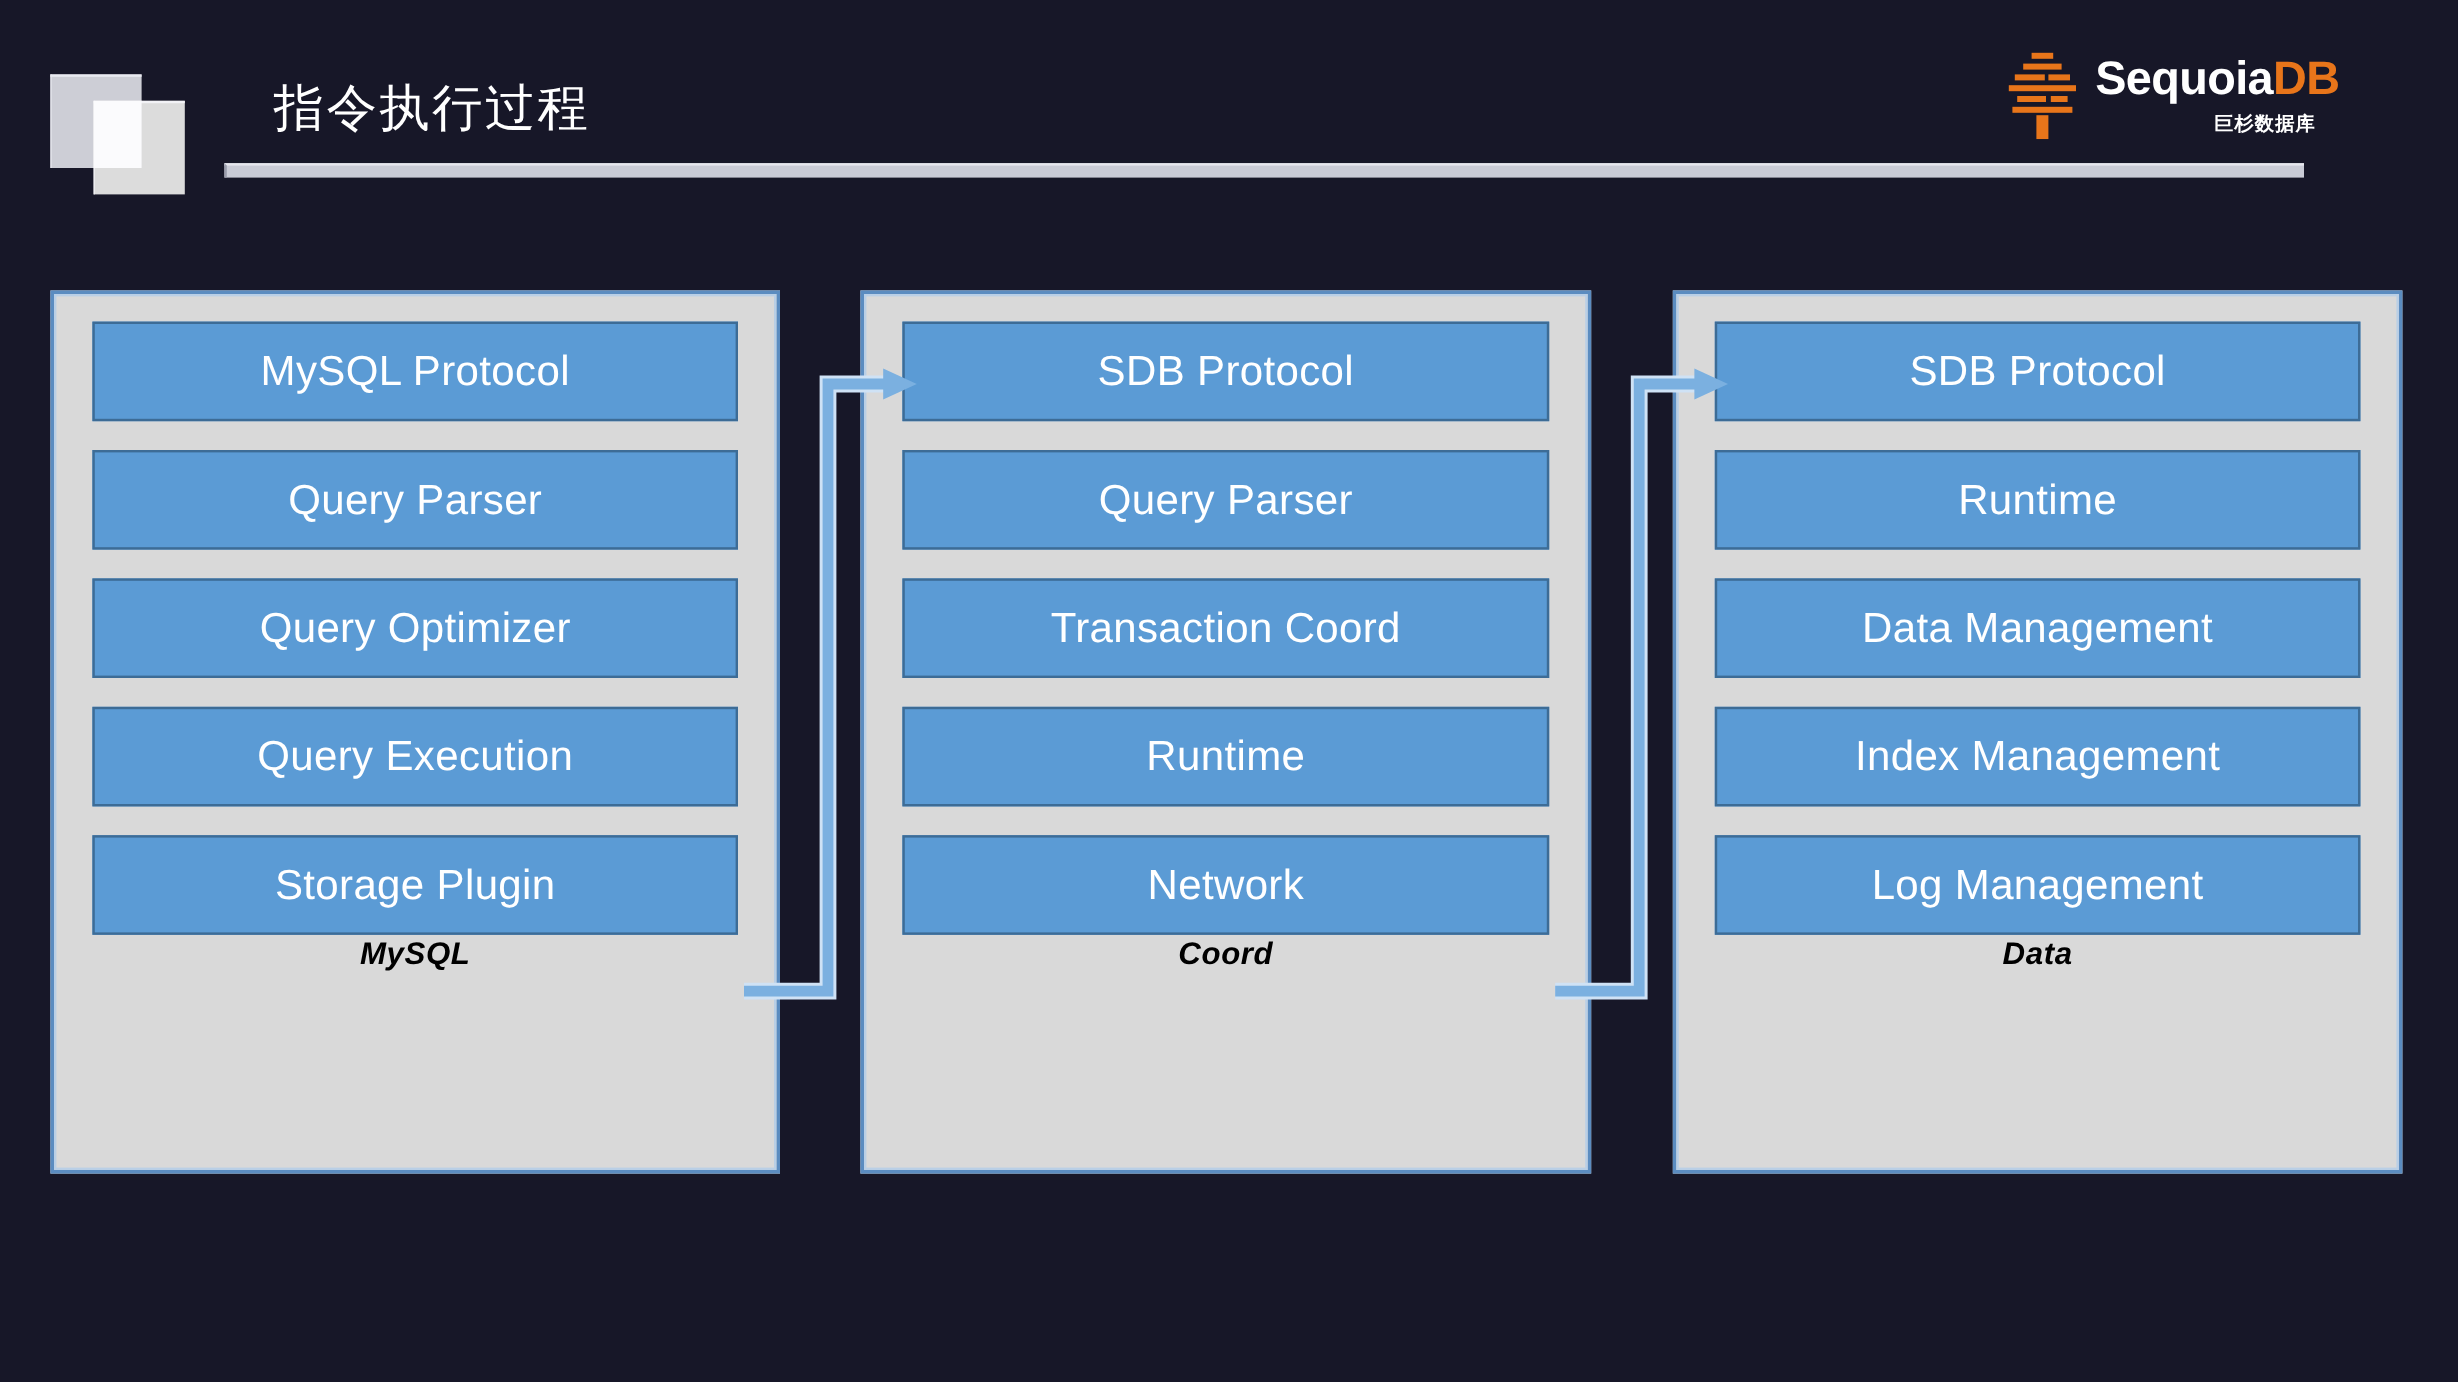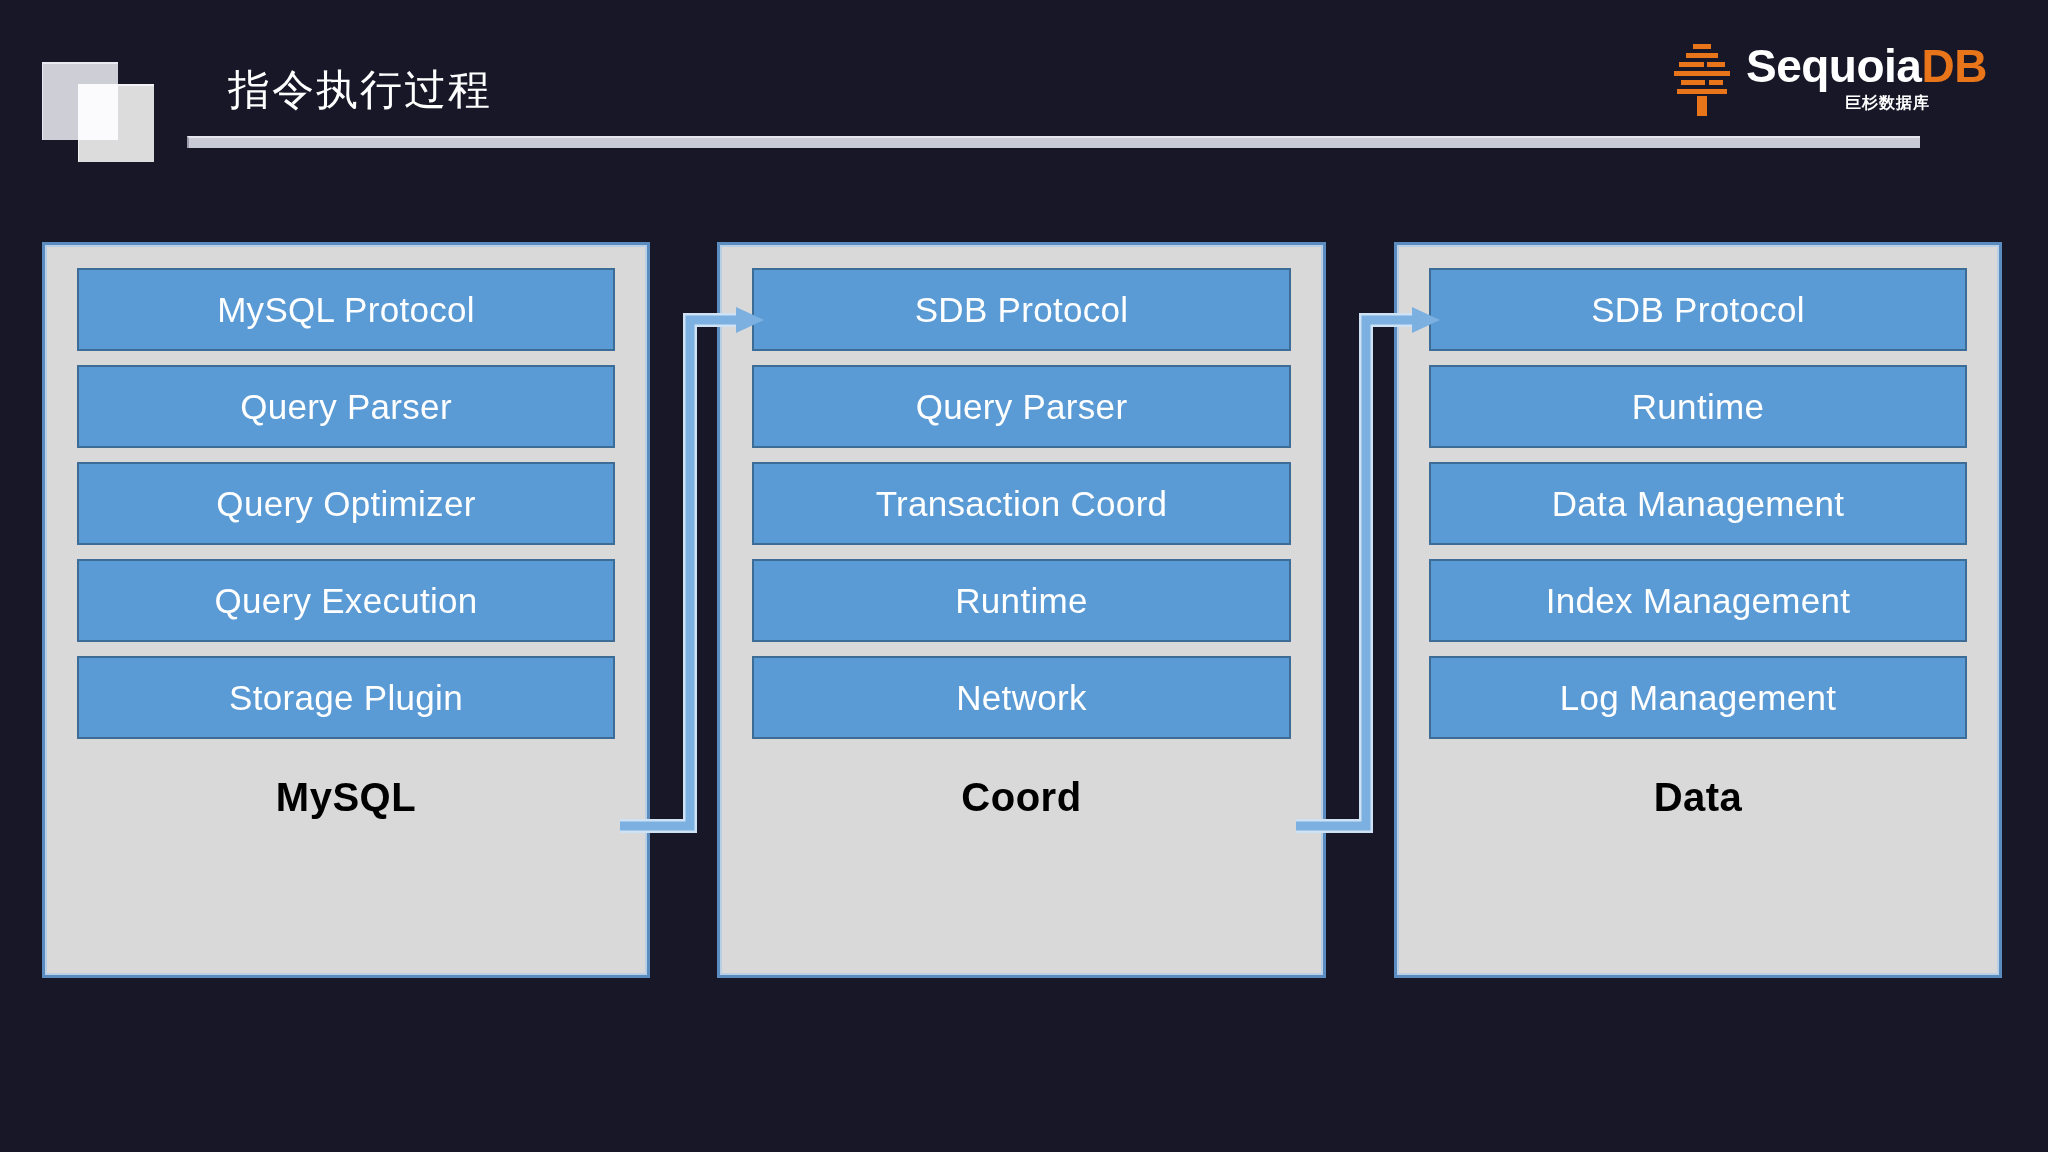--- a/index.html
+++ b/index.html
@@ -54,21 +54,21 @@
     background: #c9cbd6;
     border-top: 2px solid #e6e7ee;
     border-left: 2px solid #9a9cab;
   }
 
   
   #logo { position: absolute; left: 1668px; top: 40px; width: 262px; height: 90px; }
   #logo-mark { position: absolute; left: 0; top: 2px; width: 68px; height: 74px; }
   .logo-word {
     position: absolute; left: 78px; top: 4px;
-    font-size: 46px; line-height: 44px; font-weight: bold;
+    font-size: 39px; line-height: 44px; font-weight: bold;
     letter-spacing: -0.5px; white-space: nowrap;
   }
   .logo-word .part-a { color: #ffffff; }
   .logo-word .part-b { color: #e8751a; }
   #logo-cn {
     position: absolute; right: 0; top: 50px;
     font-size: 16px; line-height: 26px; font-weight: bold;
     color: #ffffff; letter-spacing: 1px; white-space: nowrap;
     font-family: "DejaVu Sans", "Liberation Sans", sans-serif;
   }
@@ -90,44 +90,44 @@
   }
   .col-0 { left: 42px;   width: 608px; }
   .col-1 { left: 717px;  width: 609px; }
   .col-2 { left: 1394px; width: 608px; }
 
   .layer-stack {
     width: 100%;
     padding: 23px 32px 0 32px;
     display: flex;
     flex-direction: column;
-    gap: 14px;
+    gap: 24px;
     text-align: right;
   }
 
   .layer {
     height: 83px;
     background: #5b9bd5;
     border: 2px solid #3d6c96;
     display: flex;
     align-items: center;
     justify-content: center;
     color: #ffffff;
     font-size: 35px;
     font-weight: normal;
     letter-spacing: 0.3px;
     white-space: nowrap;
   }
 
   .col-label {
-    margin-top: 36px;
     color: #000000;
-    font-size: 40px;
+    font-size: 26px;
     font-weight: bold;
     letter-spacing: 0.5px;
+    font-style: italic;
   }
 
   
   .connector { position: absolute; pointer-events: none; }
 </style>
 </head>
 <body>
 
 <div id="header">
 

